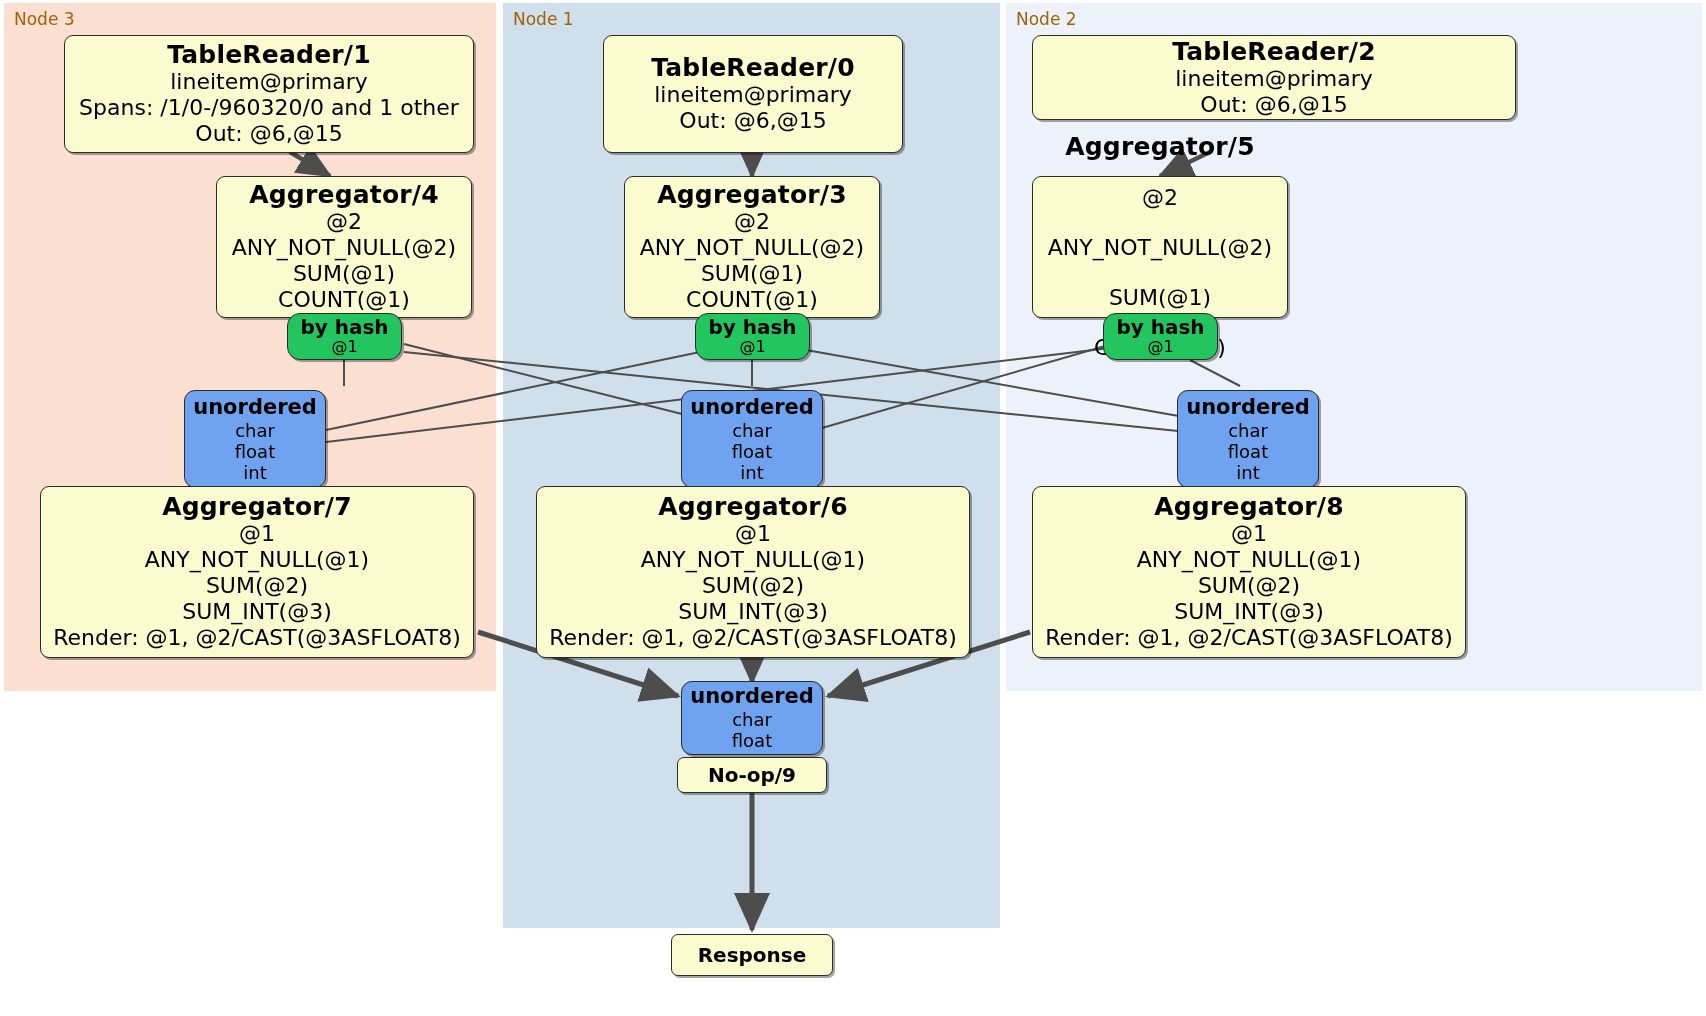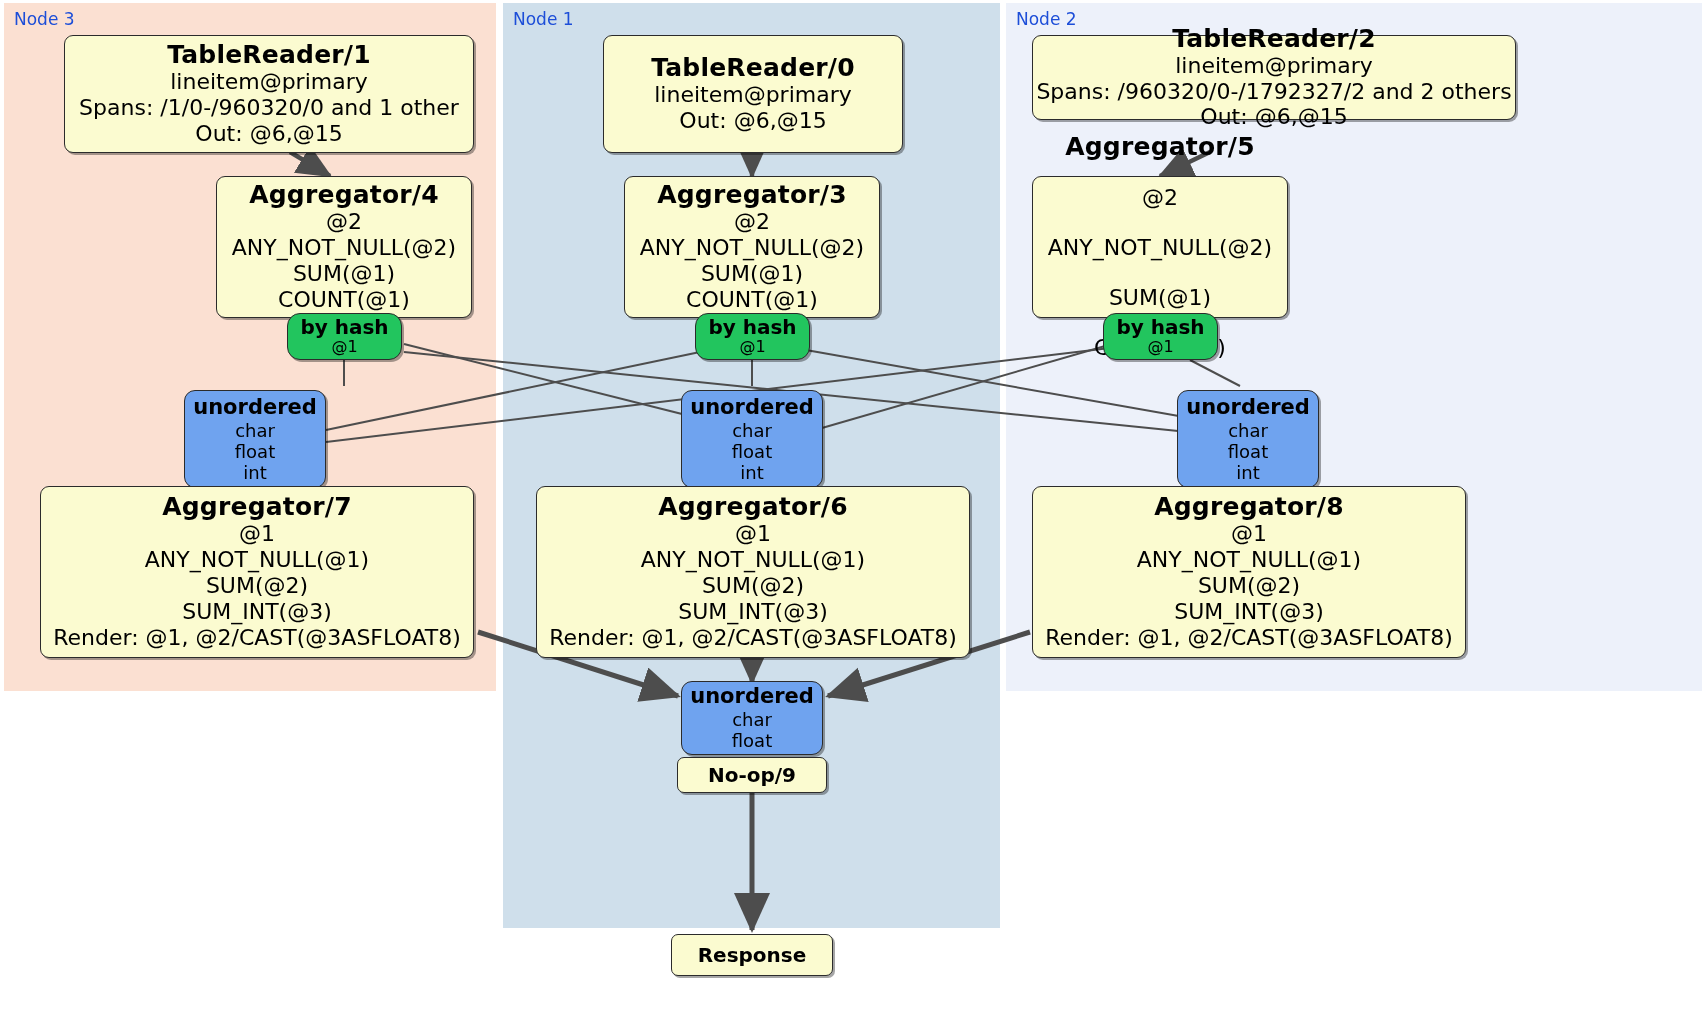--- a/index.html
+++ b/index.html
@@ -1,20 +1,20 @@
 <!DOCTYPE html>
 <html><head>
 <meta charset="utf-8">
 <style>
   html,body{margin:0;padding:0;background:#ffffff;}
   body{width:1706px;height:1016px;font-family:"DejaVu Sans","Liberation Sans",sans-serif;}
   #canvas{position:relative;width:1706px;height:1016px;overflow:hidden;}
 
   .panel{position:absolute;box-sizing:border-box;}
-  .panel-label{position:absolute;left:10px;top:6px;font-size:17px;color:#1d4ed8;white-space:nowrap;}
+  .panel-label{position:absolute;left:10px;top:6px;font-size:17px;color:#a16207;white-space:nowrap;}
 
   .node{position:absolute;box-sizing:border-box;text-align:center;}
 
   .proc{
     background:#fbfbd0;border:1.6px solid #2b2b2b;border-radius:9px;
     box-shadow:2px 2px 0 rgba(0,0,0,.35);
     display:flex;flex-direction:column;justify-content:center;align-items:center;
     color:#000;
   }
   .proc .t{font-weight:bold;font-size:25px;line-height:1.12;letter-spacing:.2px;}
@@ -176,21 +176,20 @@
     <span>No-op/9</span>
   </div>
 
   <div class="node small" style="left:671px;top:934px;width:162px;height:42px;">
     <span>Response</span>
   </div>
 
   <div class="node proc" style="left:1032px;top:35px;width:484px;height:85px;">
     <div class="t">TableReader/2</div>
     <div class="l">lineitem@primary</div>
-    <div class="l">Spans: /960320/0-/1792327/2 and 2 others</div>
     <div class="l">Out: @6,@15</div>
   </div>
 
   <div class="node proc" style="left:1032px;top:176px;width:256px;height:142px;gap:24px;">
     <div class="t">Aggregator/5</div>
     <div class="l">@2</div>
     <div class="l">ANY_NOT_NULL(@2)</div>
     <div class="l">SUM(@1)</div>
     <div class="l">COUNT(@1)</div>
   </div>

